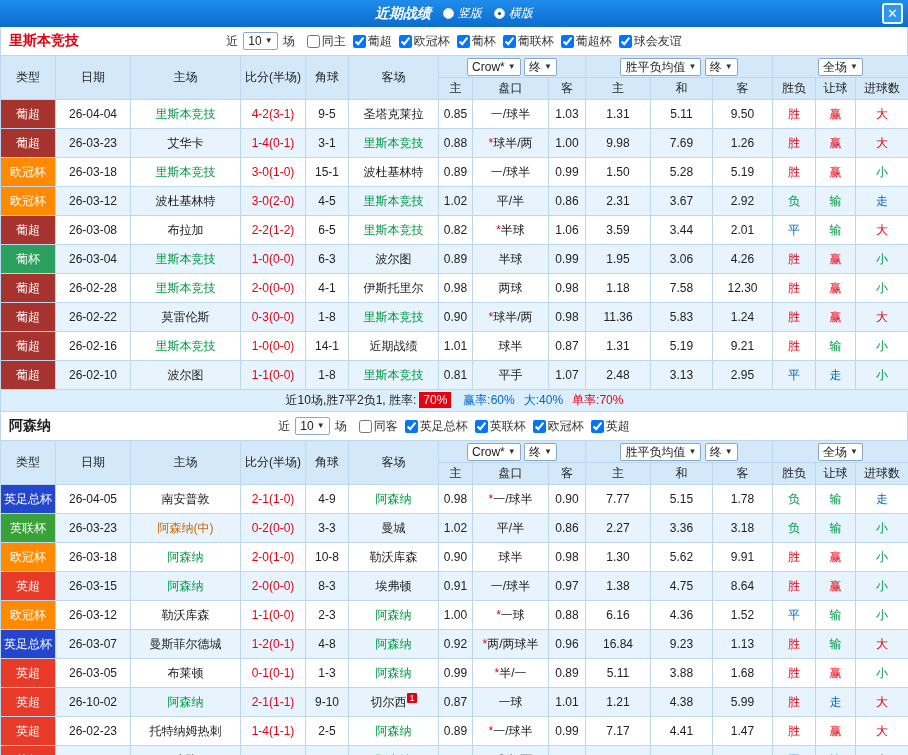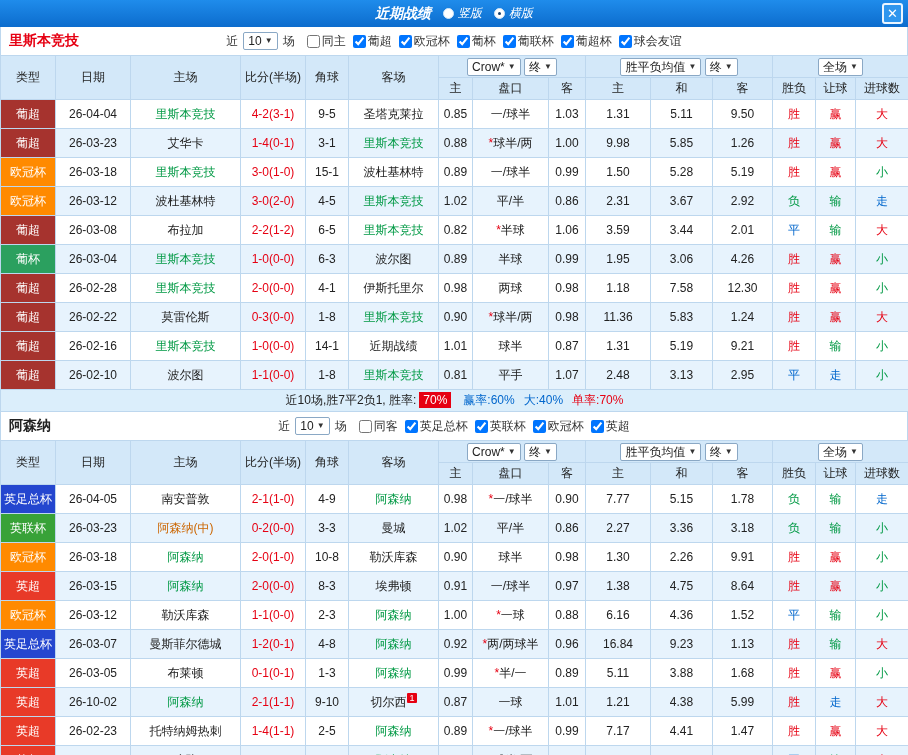--- a/index.html
+++ b/index.html
@@ -208,21 +208,21 @@
           <td class="type-cell" style="background-color: rgb(166, 51, 46);">葡超</td>
           <td>26-03-23</td>
           <td class="team-cell">艾华卡</td>
           <td class="score-cell">1-4(0-1)</td>
           <td>3-1</td>
           <td class="team-cell team-green">里斯本竞技</td>
           <td>0.88</td>
           <td><span class="star">*</span>球半/两</td>
           <td>1.00</td>
           <td>9.98</td>
-          <td>5.85</td>
+          <td>7.69</td>
           <td>1.26</td>
           <td style="color: rgb(230, 0, 18);">胜</td>
           <td style="color: rgb(230, 0, 18);">赢</td>
           <td style="color: rgb(230, 0, 18);">大</td>
         </tr>
         <tr>
           <td class="type-cell" style="background-color: rgb(255, 138, 0);">欧冠杯</td>
           <td>26-03-18</td>
           <td class="team-cell team-green">里斯本竞技</td>
           <td class="score-cell">3-0(1-0)</td>
@@ -505,21 +505,21 @@
           <td class="type-cell" style="background-color: rgb(255, 138, 0);">欧冠杯</td>
           <td>26-03-18</td>
           <td class="team-cell team-green">阿森纳</td>
           <td class="score-cell">2-0(1-0)</td>
           <td>10-8</td>
           <td class="team-cell">勒沃库森</td>
           <td>0.90</td>
           <td>球半</td>
           <td>0.98</td>
           <td>1.30</td>
-          <td>2.26</td>
+          <td>5.62</td>
           <td>9.91</td>
           <td style="color: rgb(230, 0, 18);">胜</td>
           <td style="color: rgb(230, 0, 18);">赢</td>
           <td style="color: rgb(0, 153, 68);">小</td>
         </tr>
         <tr>
           <td class="type-cell" style="background-color: rgb(232, 58, 40);">英超</td>
           <td>26-03-15</td>
           <td class="team-cell team-green">阿森纳</td>
           <td class="score-cell">2-0(0-0)</td>

